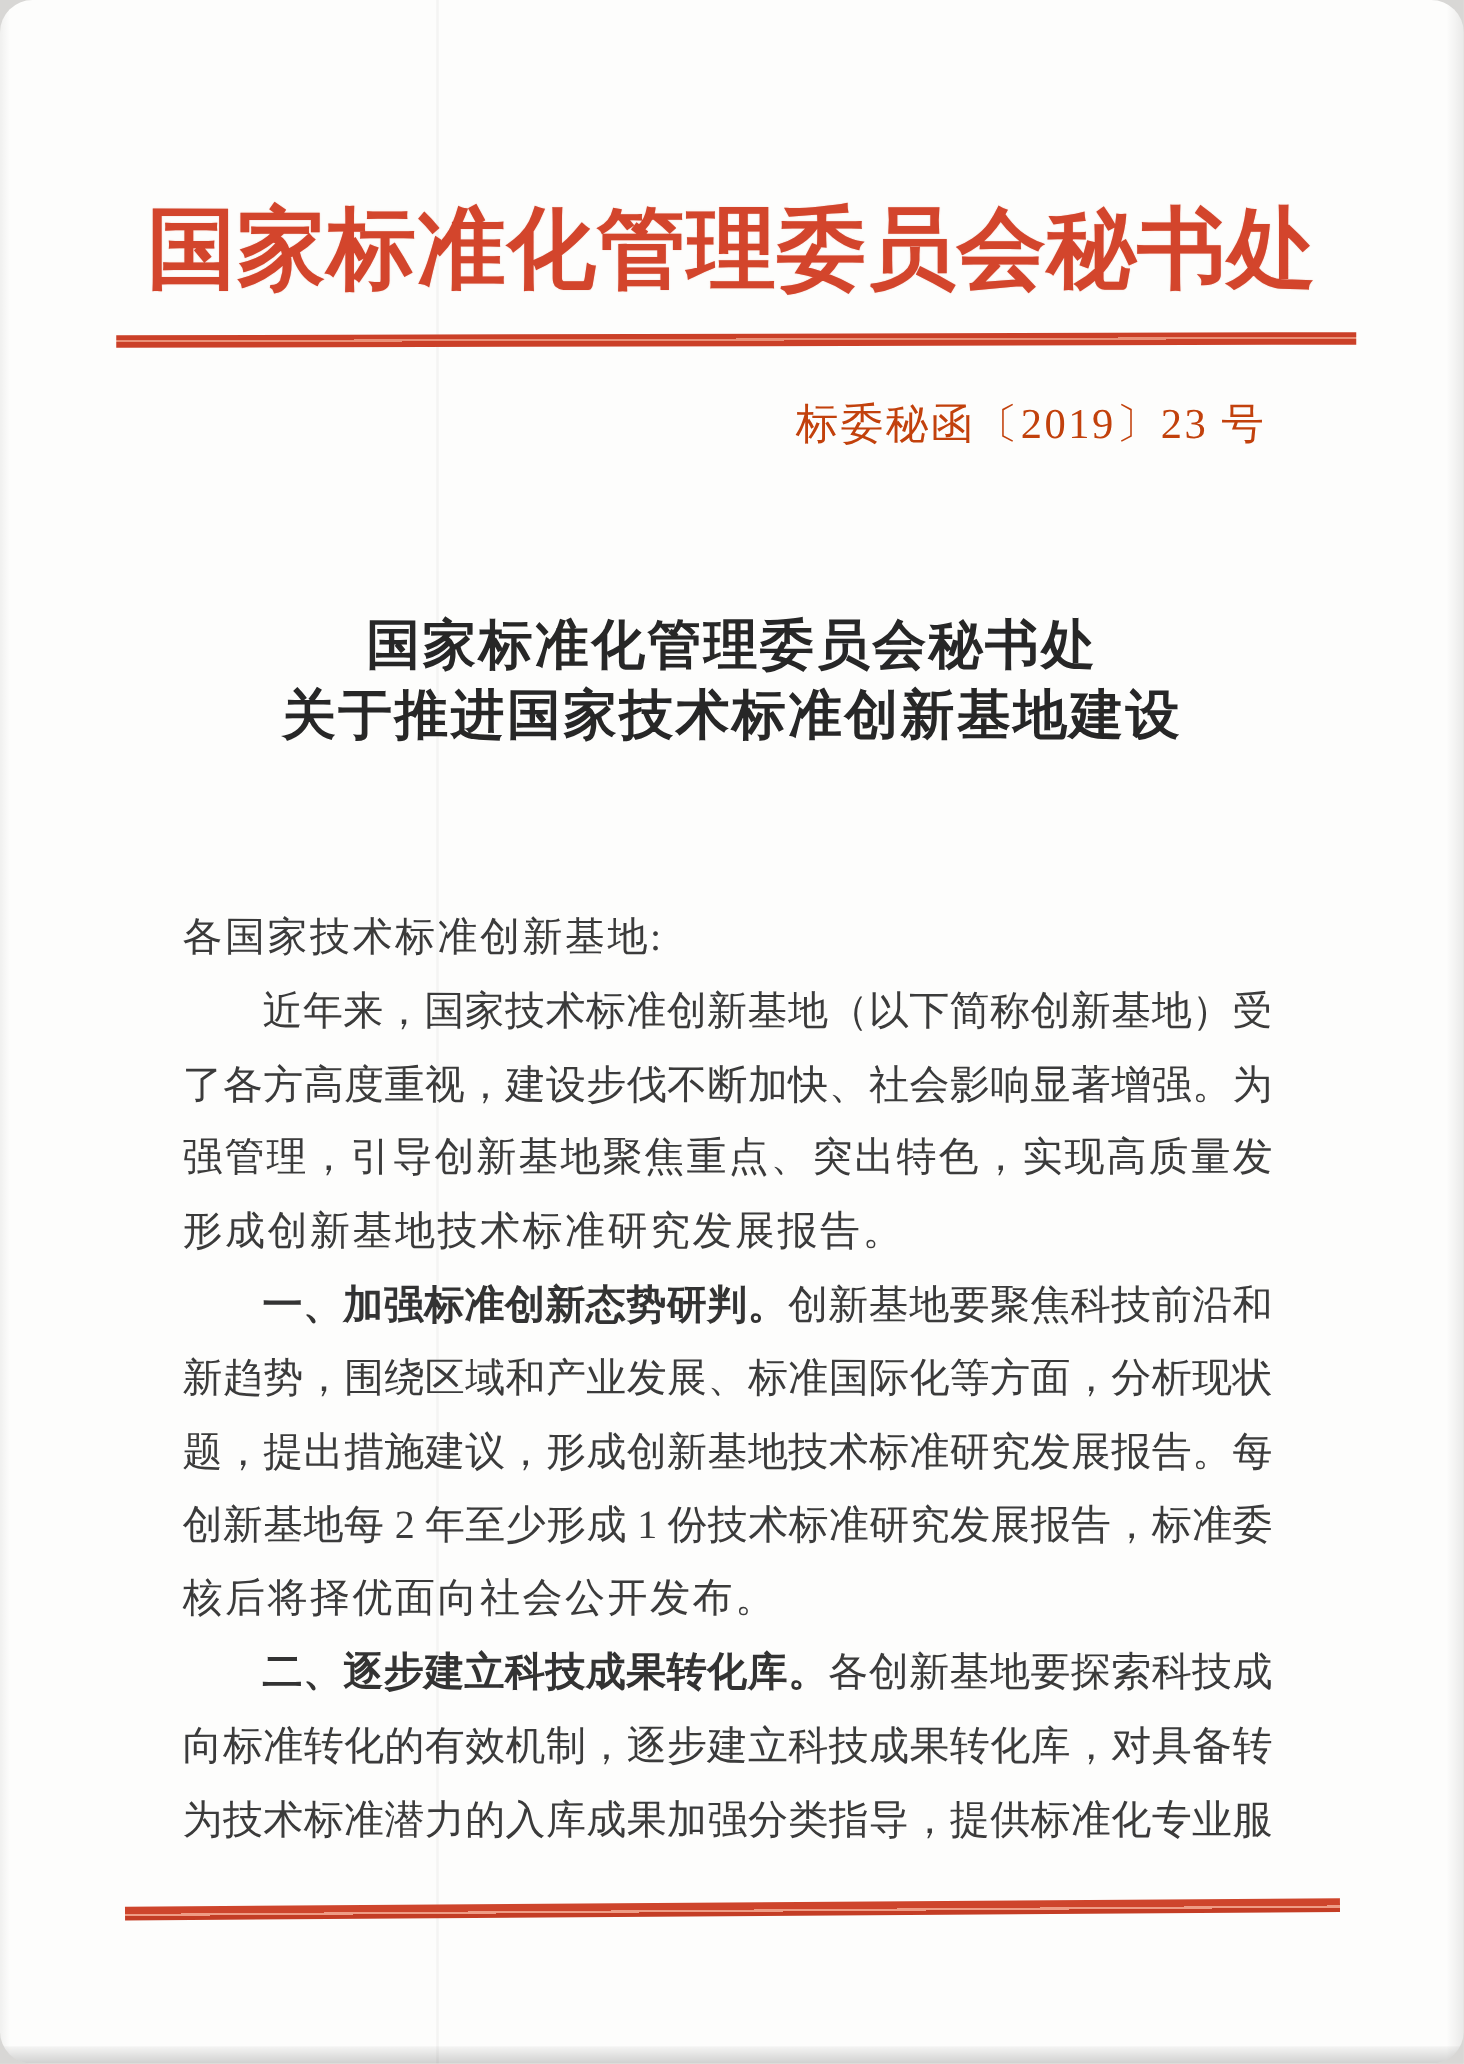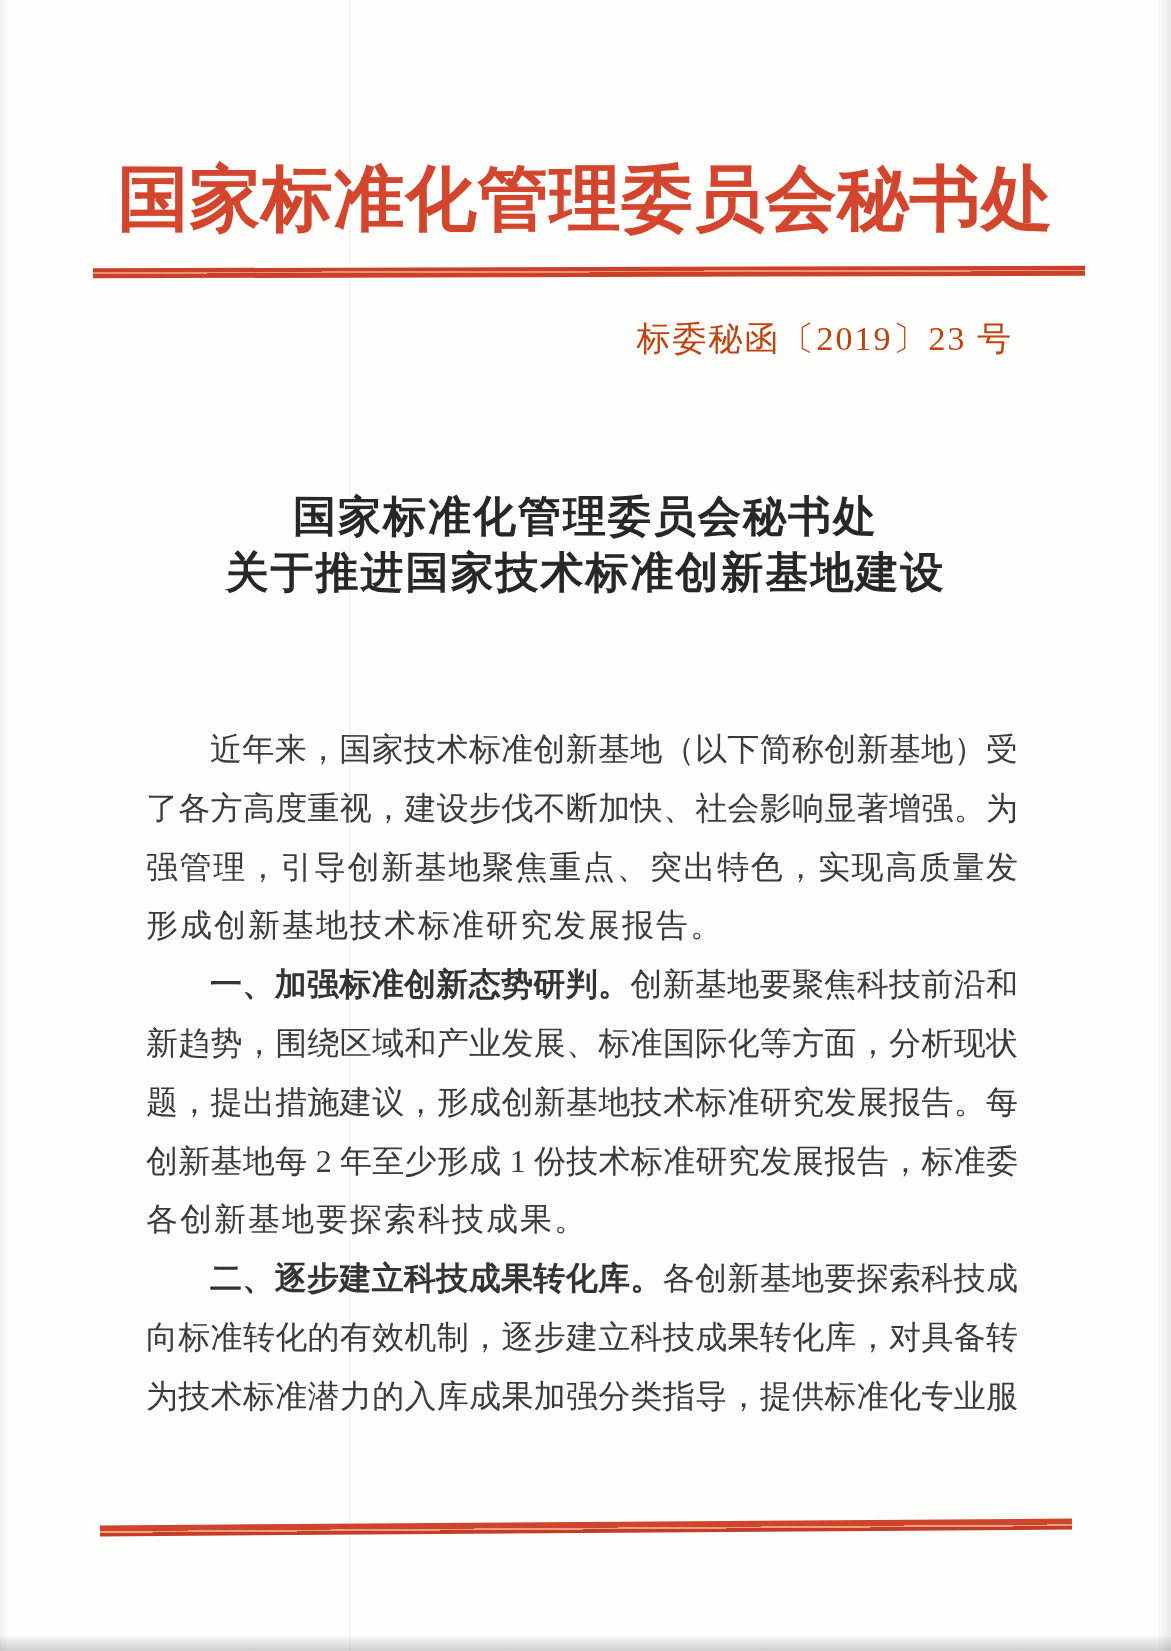--- a/index.html
+++ b/index.html
@@ -4,20 +4,21 @@
 <style>
   html, body { margin: 0; padding: 0; background: #d8d7d5; }
   .page {
     position: relative;
     width: 1171px;
     height: 1651px;
     margin: 0 auto;
     background: #fdfdfc;
     overflow: hidden;
     font-family: "Liberation Serif", "DejaVu Serif", serif;
+    border-radius: 26px;
   }
   
   .crease {
     position: absolute; left: 349px; top: 0; width: 2px; height: 100%;
     background: rgba(110,110,110,0.06);
   }
   .edge-right {
     position: absolute; right: 0; top: 0; width: 14px; height: 100%;
     background: linear-gradient(to right, rgba(0,0,0,0), rgba(0,0,0,0.08));
   }
@@ -93,31 +94,32 @@
   <div class="rule-top"></div>
 
   <div class="doc-number">标委秘函〔2019〕23 号</div>
 
   <div class="doc-title">
     <div>国家标准化管理委员会秘书处</div>
     <div>关于推进国家技术标准创新基地建设</div>
   </div>
 
   <div class="body-text">
+    <div class="bl">各国家技术标准创新基地:</div>
     <div class="bl indent fill">近年来，国家技术标准创新基地（以下简称创新基地）受到</div>
     <div class="bl fill">了各方高度重视，建设步伐不断加快、社会影响显著增强。为加</div>
     <div class="bl fill">强管理，引导创新基地聚焦重点、突出特色，实现高质量发展，</div>
     <div class="bl">形成创新基地技术标准研究发展报告。</div>
     <div class="bl indent fill">
       <span class="em">一、加强标准创新态势研判。</span><span>创新基地要聚焦科技前沿和创</span>
     </div>
     <div class="bl fill">新趋势，围绕区域和产业发展、标准国际化等方面，分析现状问</div>
     <div class="bl fill">题，提出措施建议，形成创新基地技术标准研究发展报告。每个</div>
     <div class="bl fill">创新基地每 2 年至少形成 1 份技术标准研究发展报告，标准委审</div>
-    <div class="bl">各创新基地要探索科技成果。</div>
+    <div class="bl">核后将择优面向社会公开发布。</div>
     <div class="bl indent fill">
       <span class="em">二、逐步建立科技成果转化库。</span><span>各创新基地要探索科技成果</span>
     </div>
     <div class="bl fill">向标准转化的有效机制，逐步建立科技成果转化库，对具备转化</div>
     <div class="bl fill">为技术标准潜力的入库成果加强分类指导，提供标准化专业服务，</div>
   </div>
 
   <div class="rule-bottom"></div>
 
   <div class="edge-left"></div>

